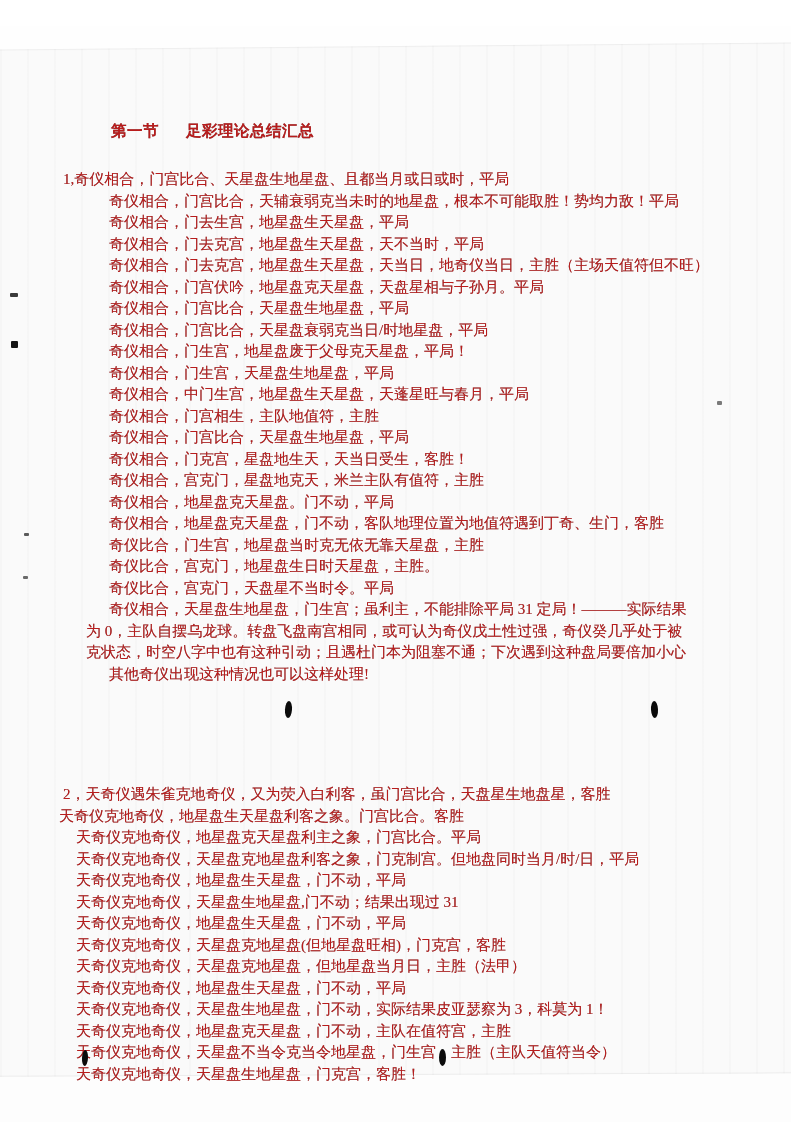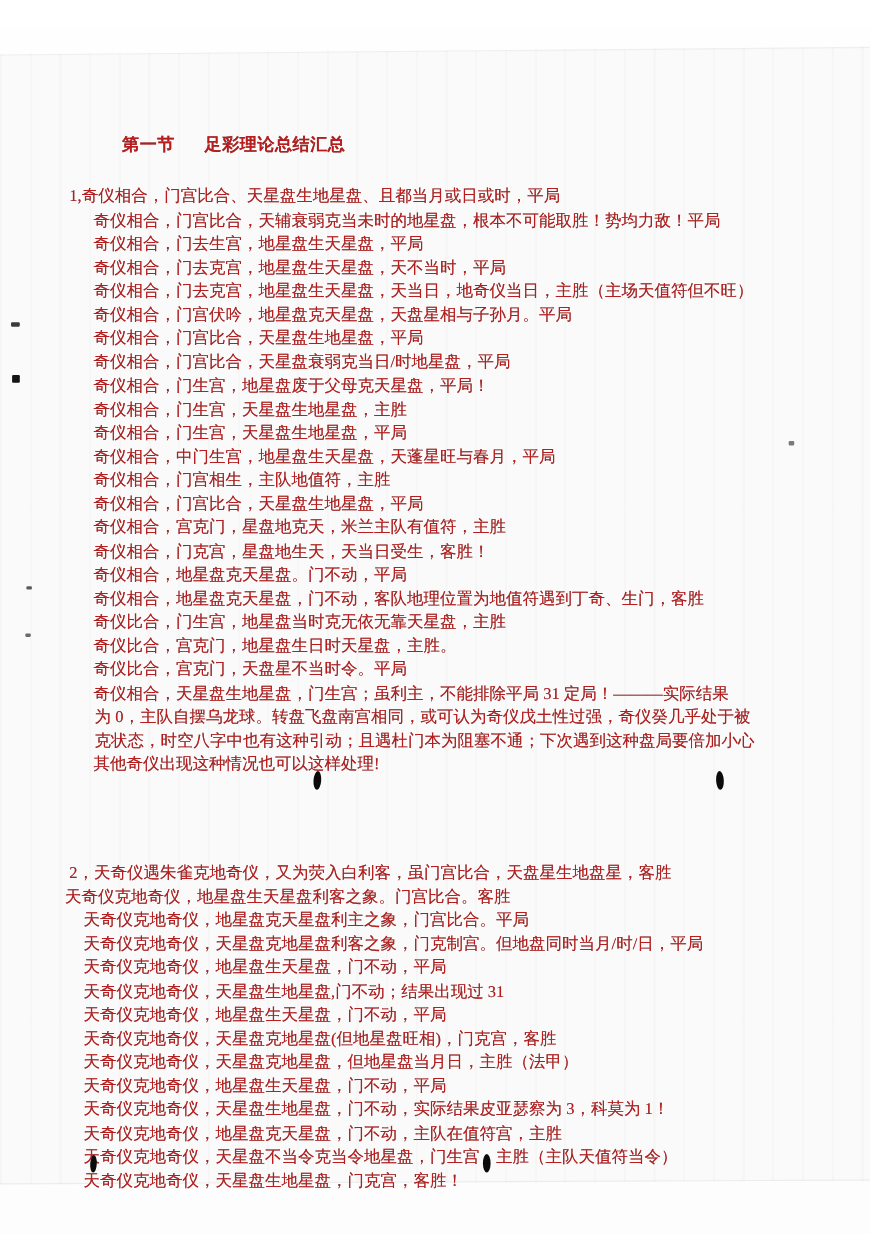--- a/index.html
+++ b/index.html
@@ -47,21 +47,21 @@
   }
   #section1{top:143px;}
   #section2{top:758px;}
   .ln{
     height:21.5px;line-height:21.5px;
     font-size:15px;font-weight:500;
     white-space:nowrap;
     text-shadow:0 0 0.5px rgba(30,30,30,0.5);
   }
   .ind-num {padding-left:63px;}
-  .ind-sub {padding-left:85px;}
+  .ind-sub {padding-left:109px;}
   .ind-hang{padding-left:86px;}
   .ind-sub2{padding-left:59px;}
   .ind-sub3{padding-left:76px;}
   
   .ink-blob{
     position:absolute;background:#0b0b0b;border-radius:50%;z-index:3;
   }
   .blob-a{left:285px;top:675px;width:7px;height:17px;transform:rotate(4deg);}
   .blob-b{left:651px;top:675px;width:7px;height:17px;transform:rotate(-3deg);}
   .blob-c{left:82px;top:1024px;width:6px;height:16px;transform:rotate(3deg);}
@@ -88,27 +88,26 @@
   <div class="sec" id="section1">
       <div class="ln ind-num">1,奇仪相合，门宫比合、天星盘生地星盘、且都当月或日或时，平局</div>
       <div class="ln ind-sub">奇仪相合，门宫比合，天辅衰弱克当未时的地星盘，根本不可能取胜！势均力敌！平局</div>
       <div class="ln ind-sub">奇仪相合，门去生宫，地星盘生天星盘，平局</div>
       <div class="ln ind-sub">奇仪相合，门去克宫，地星盘生天星盘，天不当时，平局</div>
       <div class="ln ind-sub">奇仪相合，门去克宫，地星盘生天星盘，天当日，地奇仪当日，主胜（主场天值符但不旺）</div>
       <div class="ln ind-sub">奇仪相合，门宫伏吟，地星盘克天星盘，天盘星相与子孙月。平局</div>
       <div class="ln ind-sub">奇仪相合，门宫比合，天星盘生地星盘，平局</div>
       <div class="ln ind-sub">奇仪相合，门宫比合，天星盘衰弱克当日/时地星盘，平局</div>
       <div class="ln ind-sub">奇仪相合，门生宫，地星盘废于父母克天星盘，平局！</div>
-      <div class="ln ind-sub">奇仪相合，门生宫，天星盘生地星盘，主胜</div>
       <div class="ln ind-sub">奇仪相合，门生宫，天星盘生地星盘，平局</div>
       <div class="ln ind-sub">奇仪相合，中门生宫，地星盘生天星盘，天蓬星旺与春月，平局</div>
       <div class="ln ind-sub">奇仪相合，门宫相生，主队地值符，主胜</div>
       <div class="ln ind-sub">奇仪相合，门宫比合，天星盘生地星盘，平局</div>
+      <div class="ln ind-sub">奇仪相合，门克宫，星盘地生天，天当日受生，客胜！</div>
       <div class="ln ind-sub">奇仪相合，宫克门，星盘地克天，米兰主队有值符，主胜</div>
-      <div class="ln ind-sub">奇仪相合，门克宫，星盘地生天，天当日受生，客胜！</div>
       <div class="ln ind-sub">奇仪相合，地星盘克天星盘。门不动，平局</div>
       <div class="ln ind-sub">奇仪相合，地星盘克天星盘，门不动，客队地理位置为地值符遇到丁奇、生门，客胜</div>
       <div class="ln ind-sub">奇仪比合，门生宫，地星盘当时克无依无靠天星盘，主胜</div>
       <div class="ln ind-sub">奇仪比合，宫克门，地星盘生日时天星盘，主胜。</div>
       <div class="ln ind-sub">奇仪比合，宫克门，天盘星不当时令。平局</div>
       <div class="ln ind-sub">奇仪相合，天星盘生地星盘，门生宫；虽利主，不能排除平局 31 定局！———实际结果</div>
       <div class="ln ind-hang">为 0，主队自摆乌龙球。转盘飞盘南宫相同，或可认为奇仪戊土性过强，奇仪癸几乎处于被</div>
       <div class="ln ind-hang">克状态，时空八字中也有这种引动；且遇杜门本为阻塞不通；下次遇到这种盘局要倍加小心</div>
       <div class="ln ind-sub">其他奇仪出现这种情况也可以这样处理!</div>
     </div>

